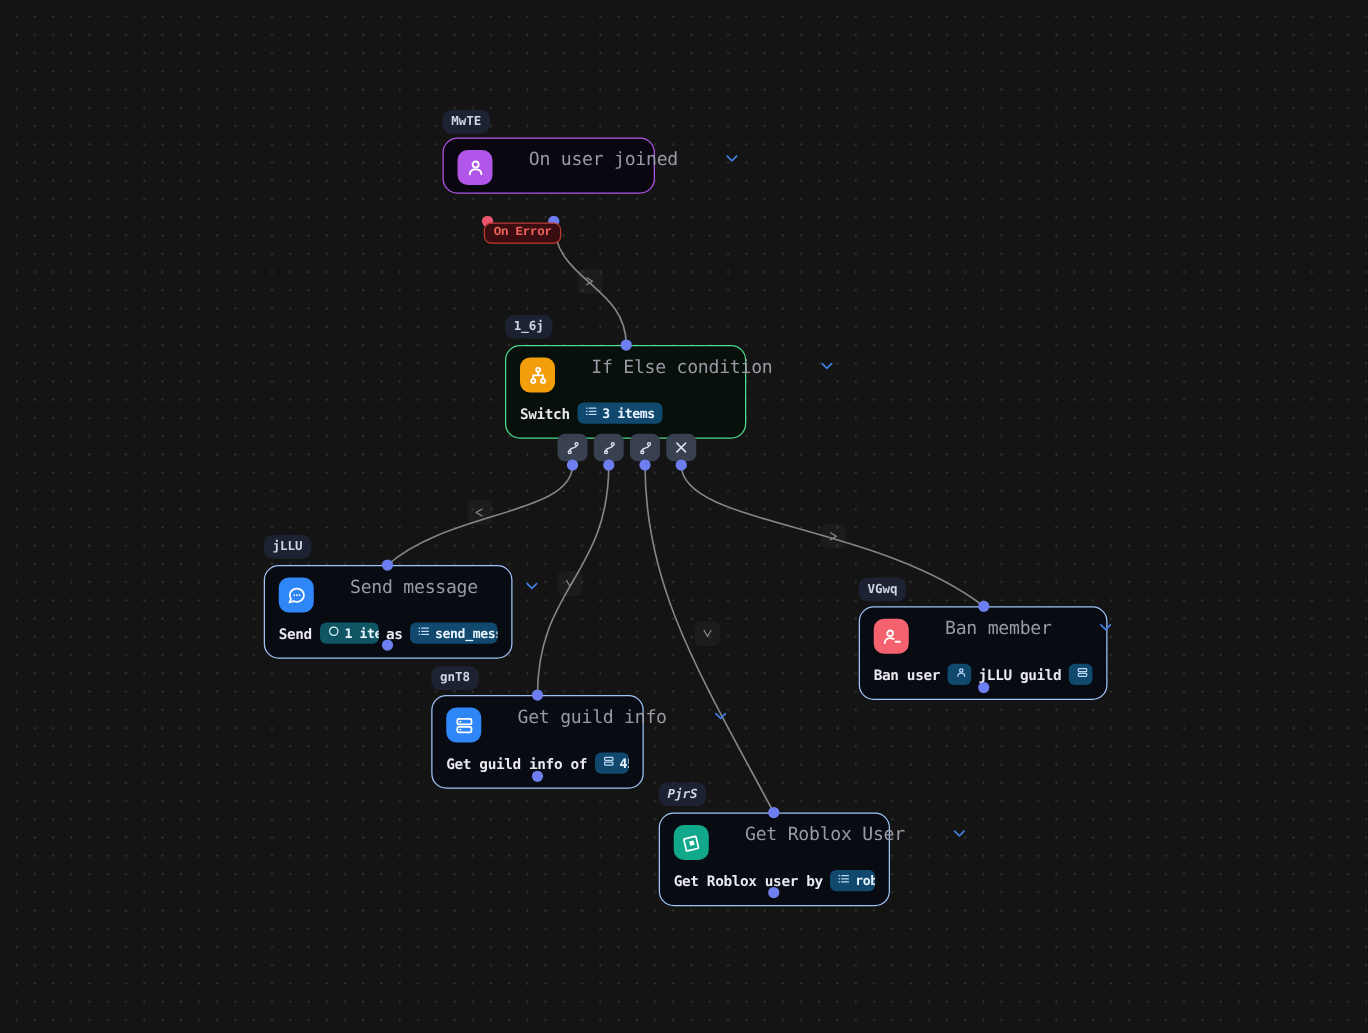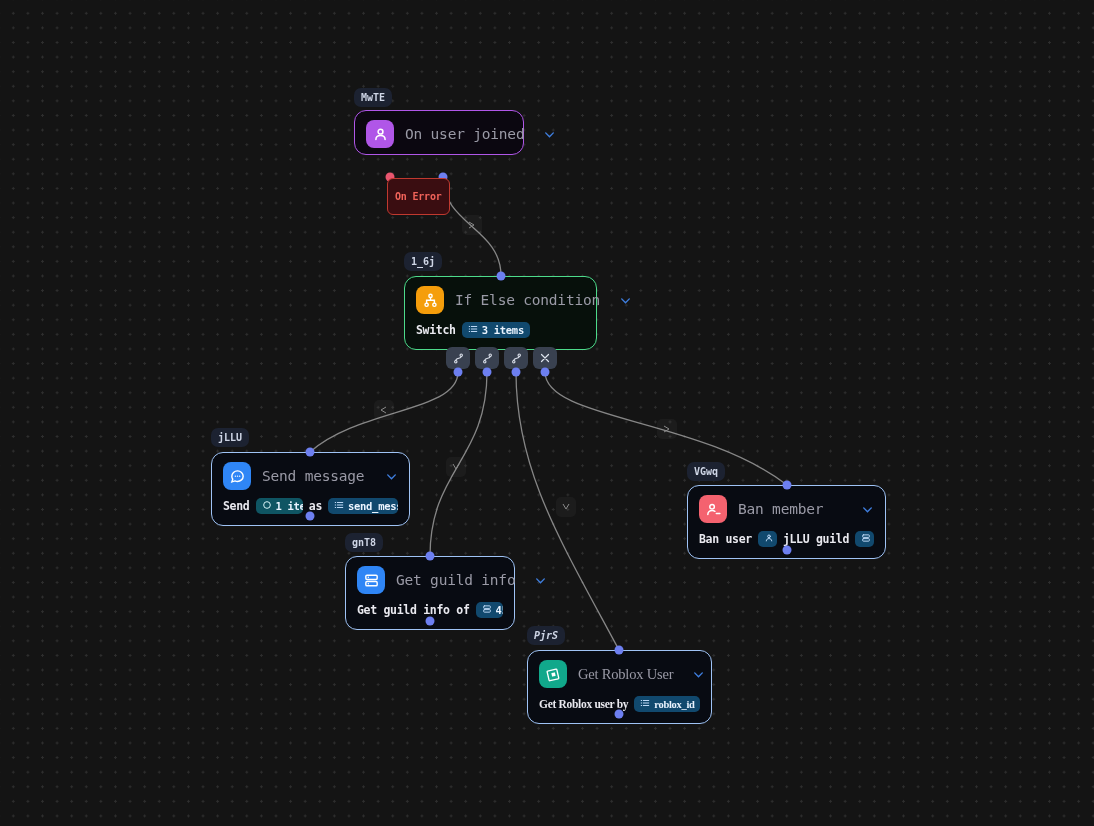--- a/index.html
+++ b/index.html
@@ -33,23 +33,23 @@
     background: #0d0d12;
     box-sizing: border-box;
     border: 1.5px solid #3b3b50;
   }
   .node.sel-purple { border-color: #b056e8; background: #0b0710; }
   .node.sel-green  { border-color: #4ddb8b; background: #07100b; }
   .node.sel-blue   { border-color: #9fc3f5; background: #080b12; }
 
   .node-head {
     display: flex;
-    align-items: center;
+    align-items: flex-start;
     padding: 9px 11px 6px 11px;
-    gap: 11px;
+    gap: 29px;
   }
   .node-ico {
     width: 28px; height: 28px;
     border-radius: 8px;
     display: flex; align-items: center; justify-content: center;
     flex: 0 0 auto;
   }
   .node-title {
     font-size: 14.5px;
     color: #9a9aa6;
@@ -115,23 +115,24 @@
   .port.red { background: #e8566f; }
 
   
   .errbadge {
     position: absolute;
     background: #3a0d11;
     border: 1.2px solid #c0392f;
     color: #f0635a;
     font-size: 10px;
     font-weight: bold;
-    padding: 12px 7px;
+    padding: 2px 7px;
     border-radius: 6px;
     letter-spacing: -0.2px;
+    font-family: Liberation Mono, monospace;
   }
 
   
   .branchbtn {
     position: absolute;
     width: 24px; height: 22px;
     border-radius: 6px;
     background: #394150;
     display: flex; align-items: center; justify-content: center;
     cursor: pointer;
@@ -345,21 +346,21 @@
           </svg>
         </span>
         <span>456</span>
       </span>
     </div>
   </div>
   <div class="port" style="left:430px;top:556px;"></div>
   <div class="port" style="left:430px;top:621px;"></div>
 
   <div class="idbadge" style="left:527px;top:626px;font-style:italic;">PjrS</div>
-  <div class="node sel-blue" style="left:527px;top:650px;width:185px;font-family:Liberation Serif, serif;">
+  <div class="node sel-blue" style="left:527px;top:650px;width:185px;">
     <div class="node-head">
       <div class="node-ico" style="background:#11a88b;">
         <svg width="17" height="17" viewBox="0 0 24 24" fill="none" stroke="#fff" stroke-width="1.9" stroke-linejoin="round">
           <rect x="4.2" y="5.6" width="14" height="14" rx="1" transform="rotate(-13 11.2 12.6)"></rect>
           <rect x="9.4" y="9.4" width="5.2" height="5.2" rx="0.6" fill="#fff" stroke="none" transform="rotate(-13 12 12)"></rect>
         </svg>
       </div>
       <div class="node-title">Get Roblox User</div>
       <div class="chev">
         <svg width="13" height="13" viewBox="0 0 24 24" fill="none" stroke="#3f7fe0" stroke-width="2.6" stroke-linecap="round">

